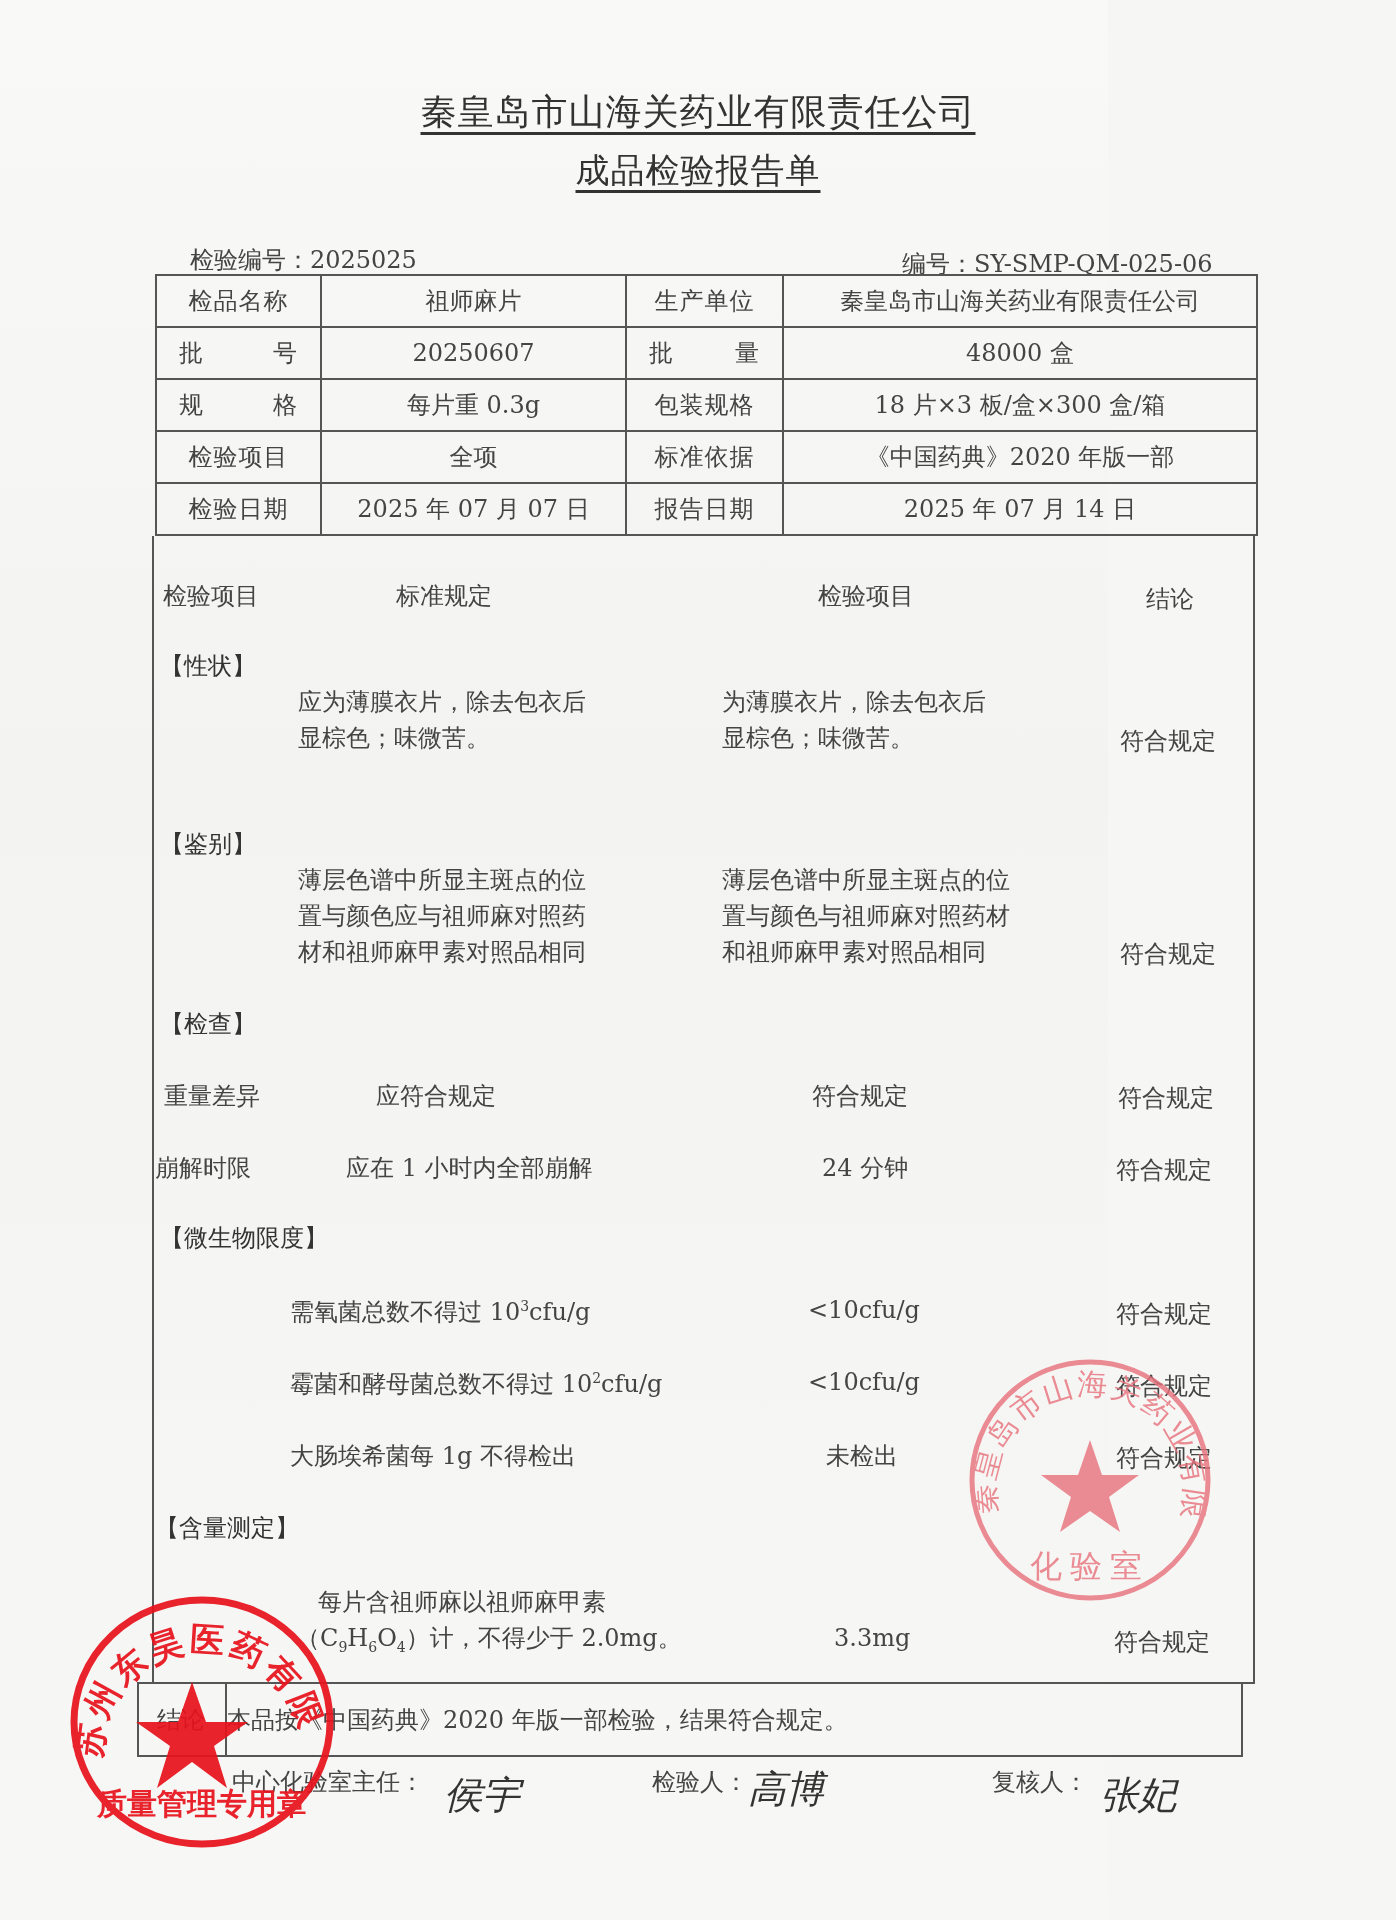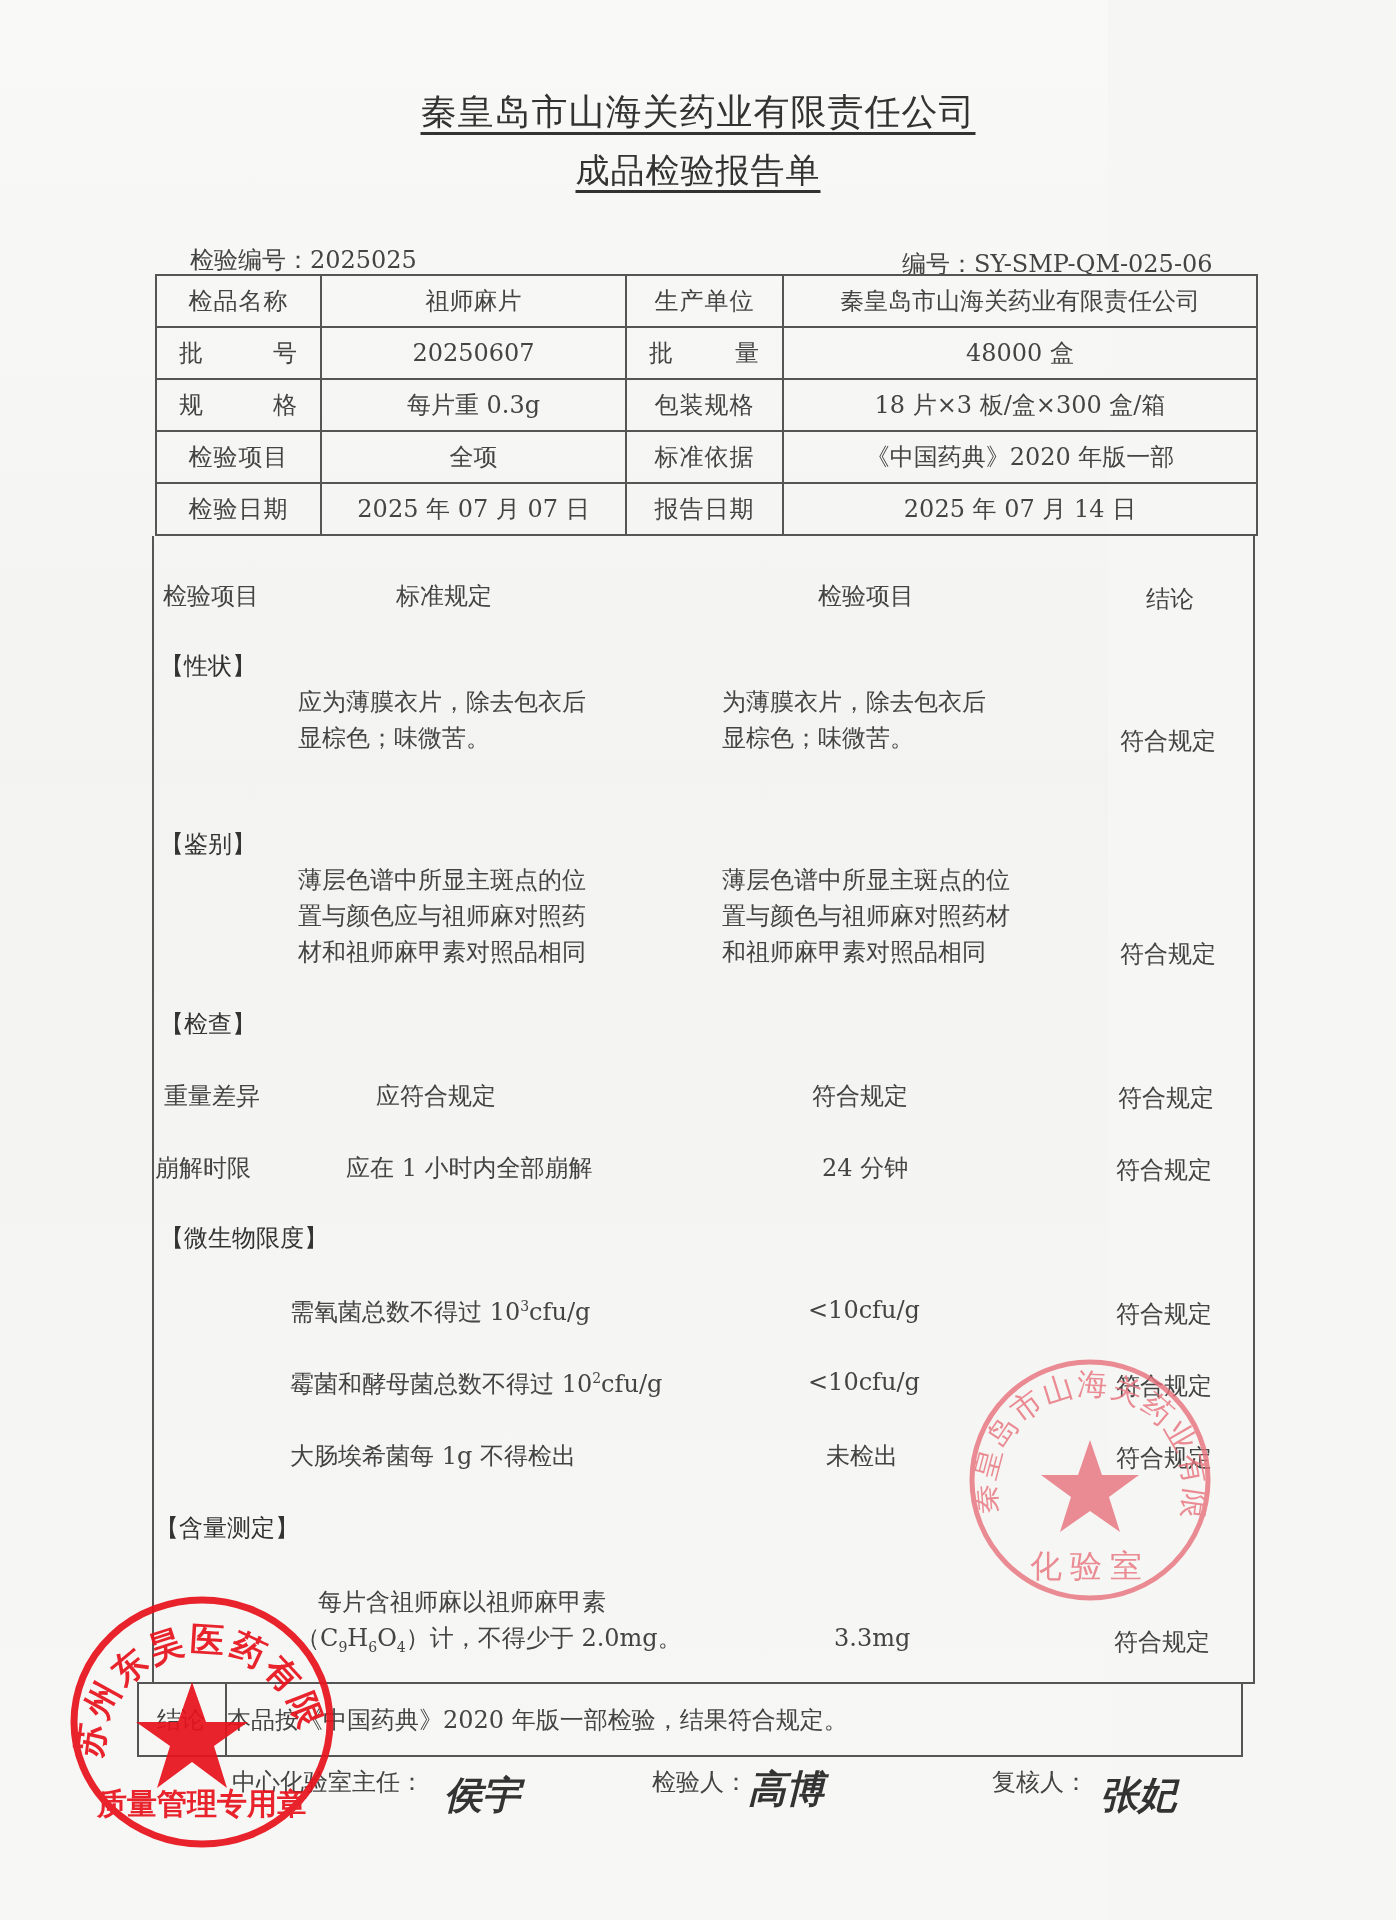--- a/index.html
+++ b/index.html
@@ -43,21 +43,21 @@
   .ml { line-height: 36px; }
 
   
   .concl-row {
     position: absolute; left: 137px; top: 1682px; width: 1106px; height: 75px;
     border: 2px solid #555; box-sizing: border-box;
   }
   .concl-div { position: absolute; left: 86px; top: 0; width: 2px; height: 100%; background: #555; }
 
   .sig { font-size: 24px; color: #444; }
-  .hand { font-family: "DejaVu Sans", sans-serif; font-size: 38px; color: #333; font-style: italic; font-weight: bold; }
+  .hand { font-family: "DejaVu Sans", sans-serif; font-size: 38px; color: #333; font-style: italic; }
 
   
   .stamp { position: absolute; }
   .sub { font-size: 14px; vertical-align: sub; }
   .sup { font-size: 14px; vertical-align: super; }
 </style>
 </head>
 <body>
 
 <div class="paper">

